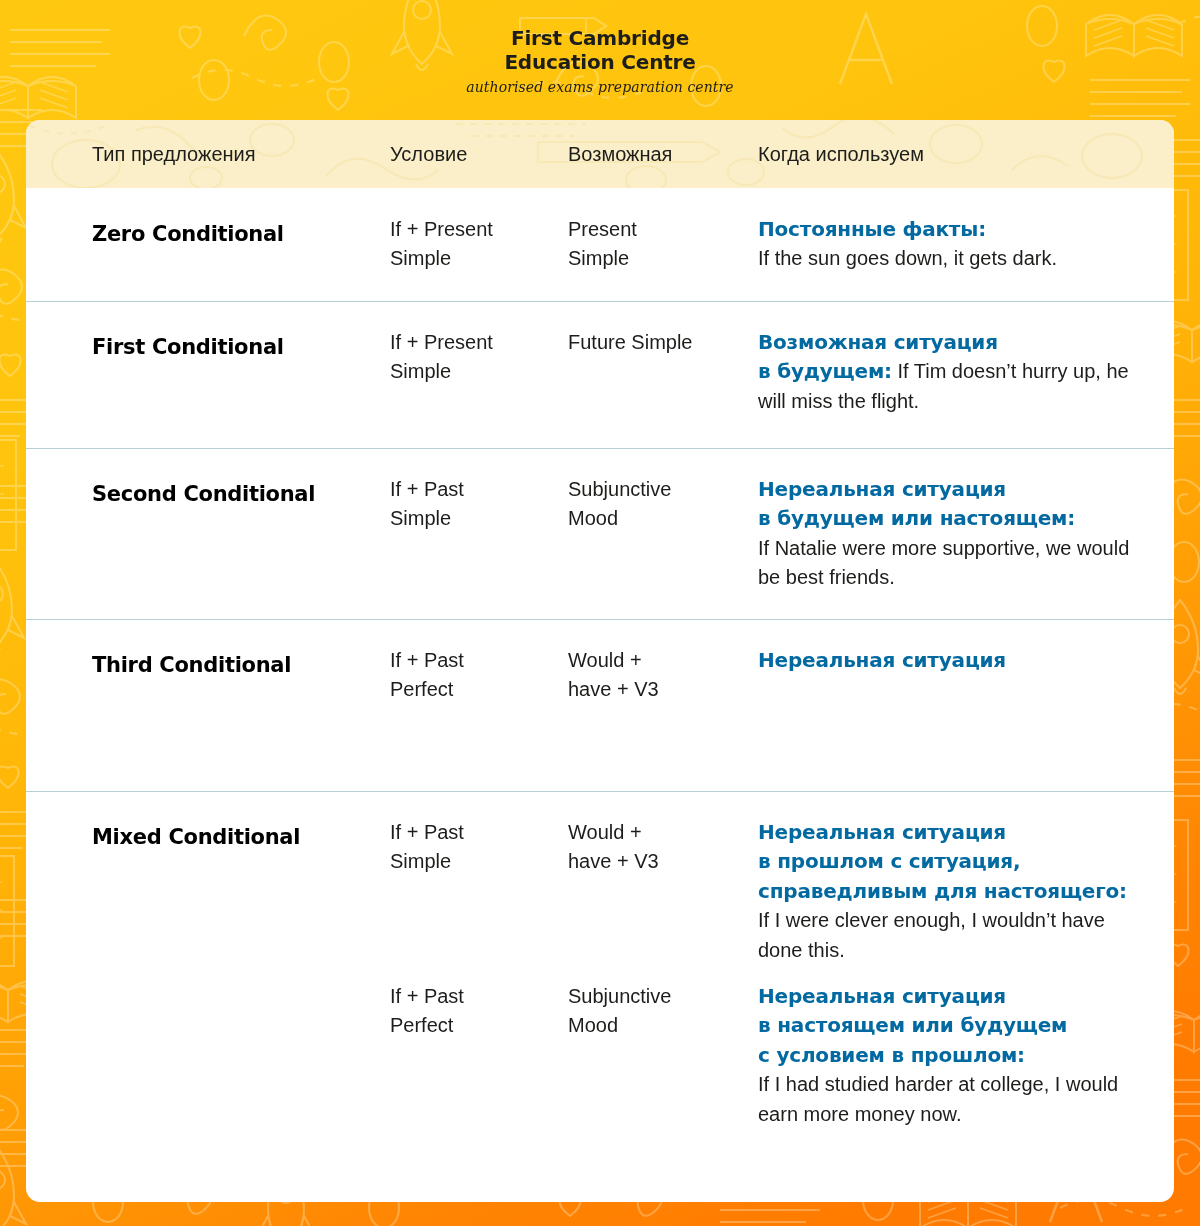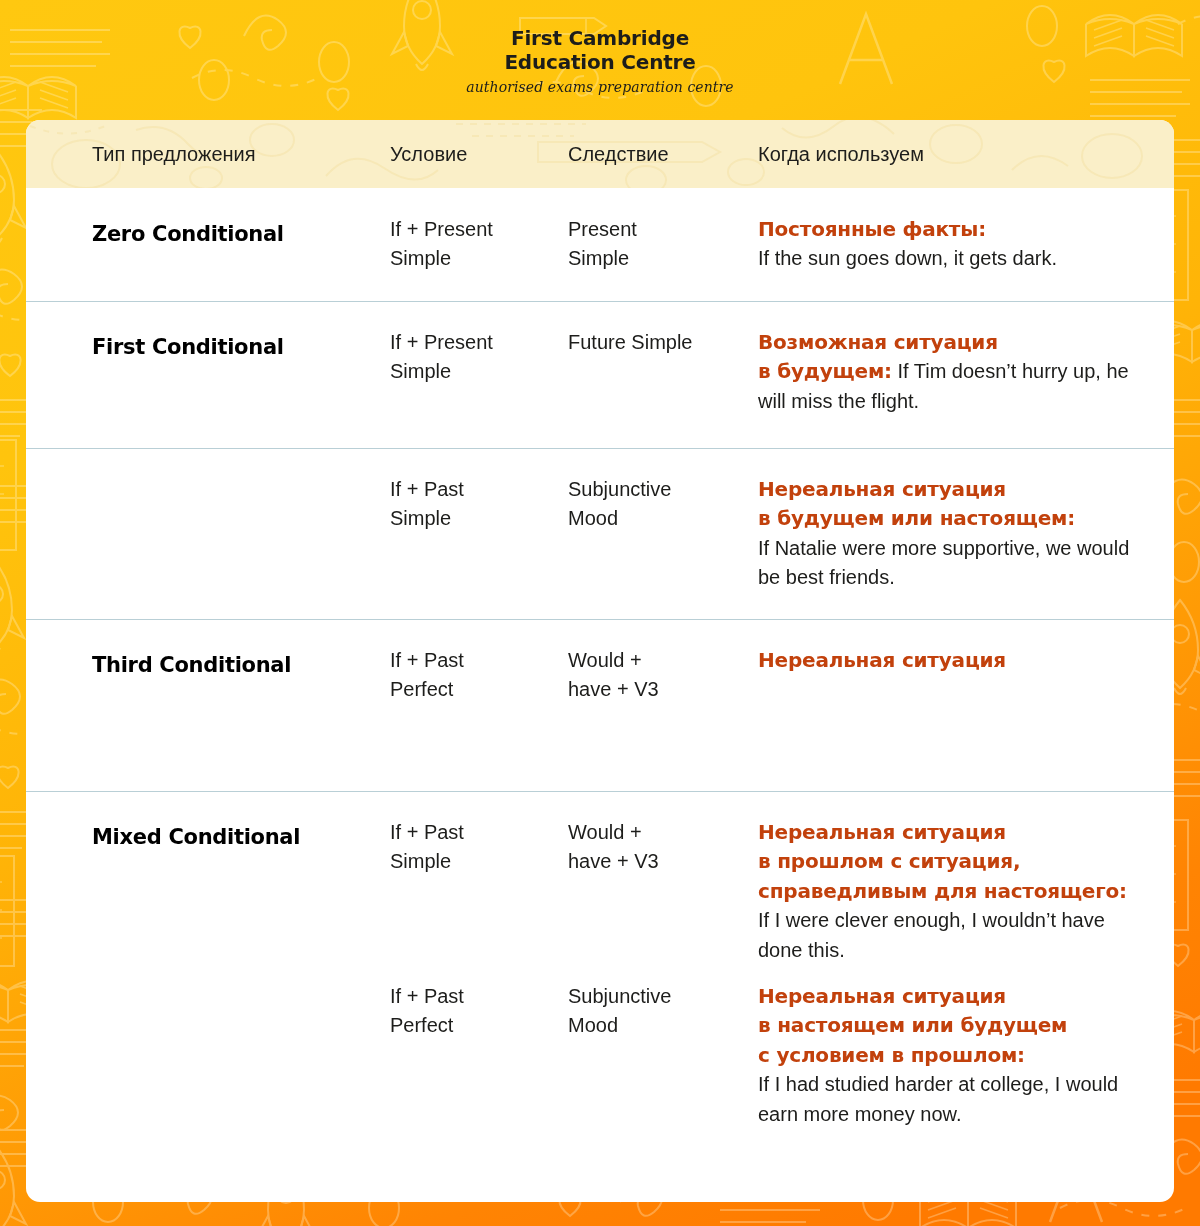--- a/index.html
+++ b/index.html
@@ -126,21 +126,21 @@
     font-family: "DejaVu Sans", sans-serif;
     font-weight: bold;
     font-size: 21px;
     color: #000000;
     letter-spacing: -0.3px;
   }
   .cell.usage { color: #1d1d1b; }
   .usage .lead {
     font-family: "DejaVu Sans", sans-serif;
     font-weight: bold;
-    color: #c2410c;
+    color: #0369a1;
     letter-spacing: -0.2px;
   }
 </style>
 </head>
 <body>
 
 <div class="bg"></div>
 <div class="bg-doodles">
   <svg width="1200" height="1226" viewBox="0 0 1200 1226" xmlns="http://www.w3.org/2000/svg">
     <defs>
@@ -287,21 +287,21 @@
           <ellipse cx="1086" cy="36" rx="30" ry="22"></ellipse>
           <path d="M4 6 q40 16 80 -2" stroke-dasharray="6 8"></path>
           <ellipse cx="180" cy="58" rx="16" ry="11"></ellipse>
           <ellipse cx="620" cy="60" rx="20" ry="14"></ellipse>
         </g>
       </svg>
     </div>
     <div class="head-row">
       <div class="head-cell c1">Тип предложения</div>
       <div class="head-cell c2">Условие</div>
-      <div class="head-cell c3">Следствие</div>
+      <div class="head-cell c3">Возможная</div>
       <div class="head-cell c4">Когда используем</div>
     </div>
   </div>
 
   <div class="body-area">
 
     <div class="row" style="height:113px;">
       <div class="cell type c1" style="top:31px;">Zero Conditional</div>
       <div class="cell c2" style="top:27px;">
         <div>If + Present</div>
@@ -326,20 +326,21 @@
       <div class="cell c3" style="top:26px;">
         <div>Future Simple</div>
       </div>
       <div class="cell usage c4" style="top:26px;">
         <div class="lead">Возможная ситуация</div>
         <div><span class="lead">в будущем:</span> <span>If Tim doesn’t hurry up, he will miss the flight.</span></div>
       </div>
     </div>
 
     <div class="row" style="height:170px;">
+      <div class="cell type c1" style="top:30px;">Second Conditional</div>
       <div class="cell c2" style="top:26px;">
         <div>If + Past</div>
         <div>Simple</div>
       </div>
       <div class="cell c3" style="top:26px;">
         <div>Subjunctive</div>
         <div>Mood</div>
       </div>
       <div class="cell usage c4" style="top:26px;">
         <div class="lead">Нереальная ситуация</div>

